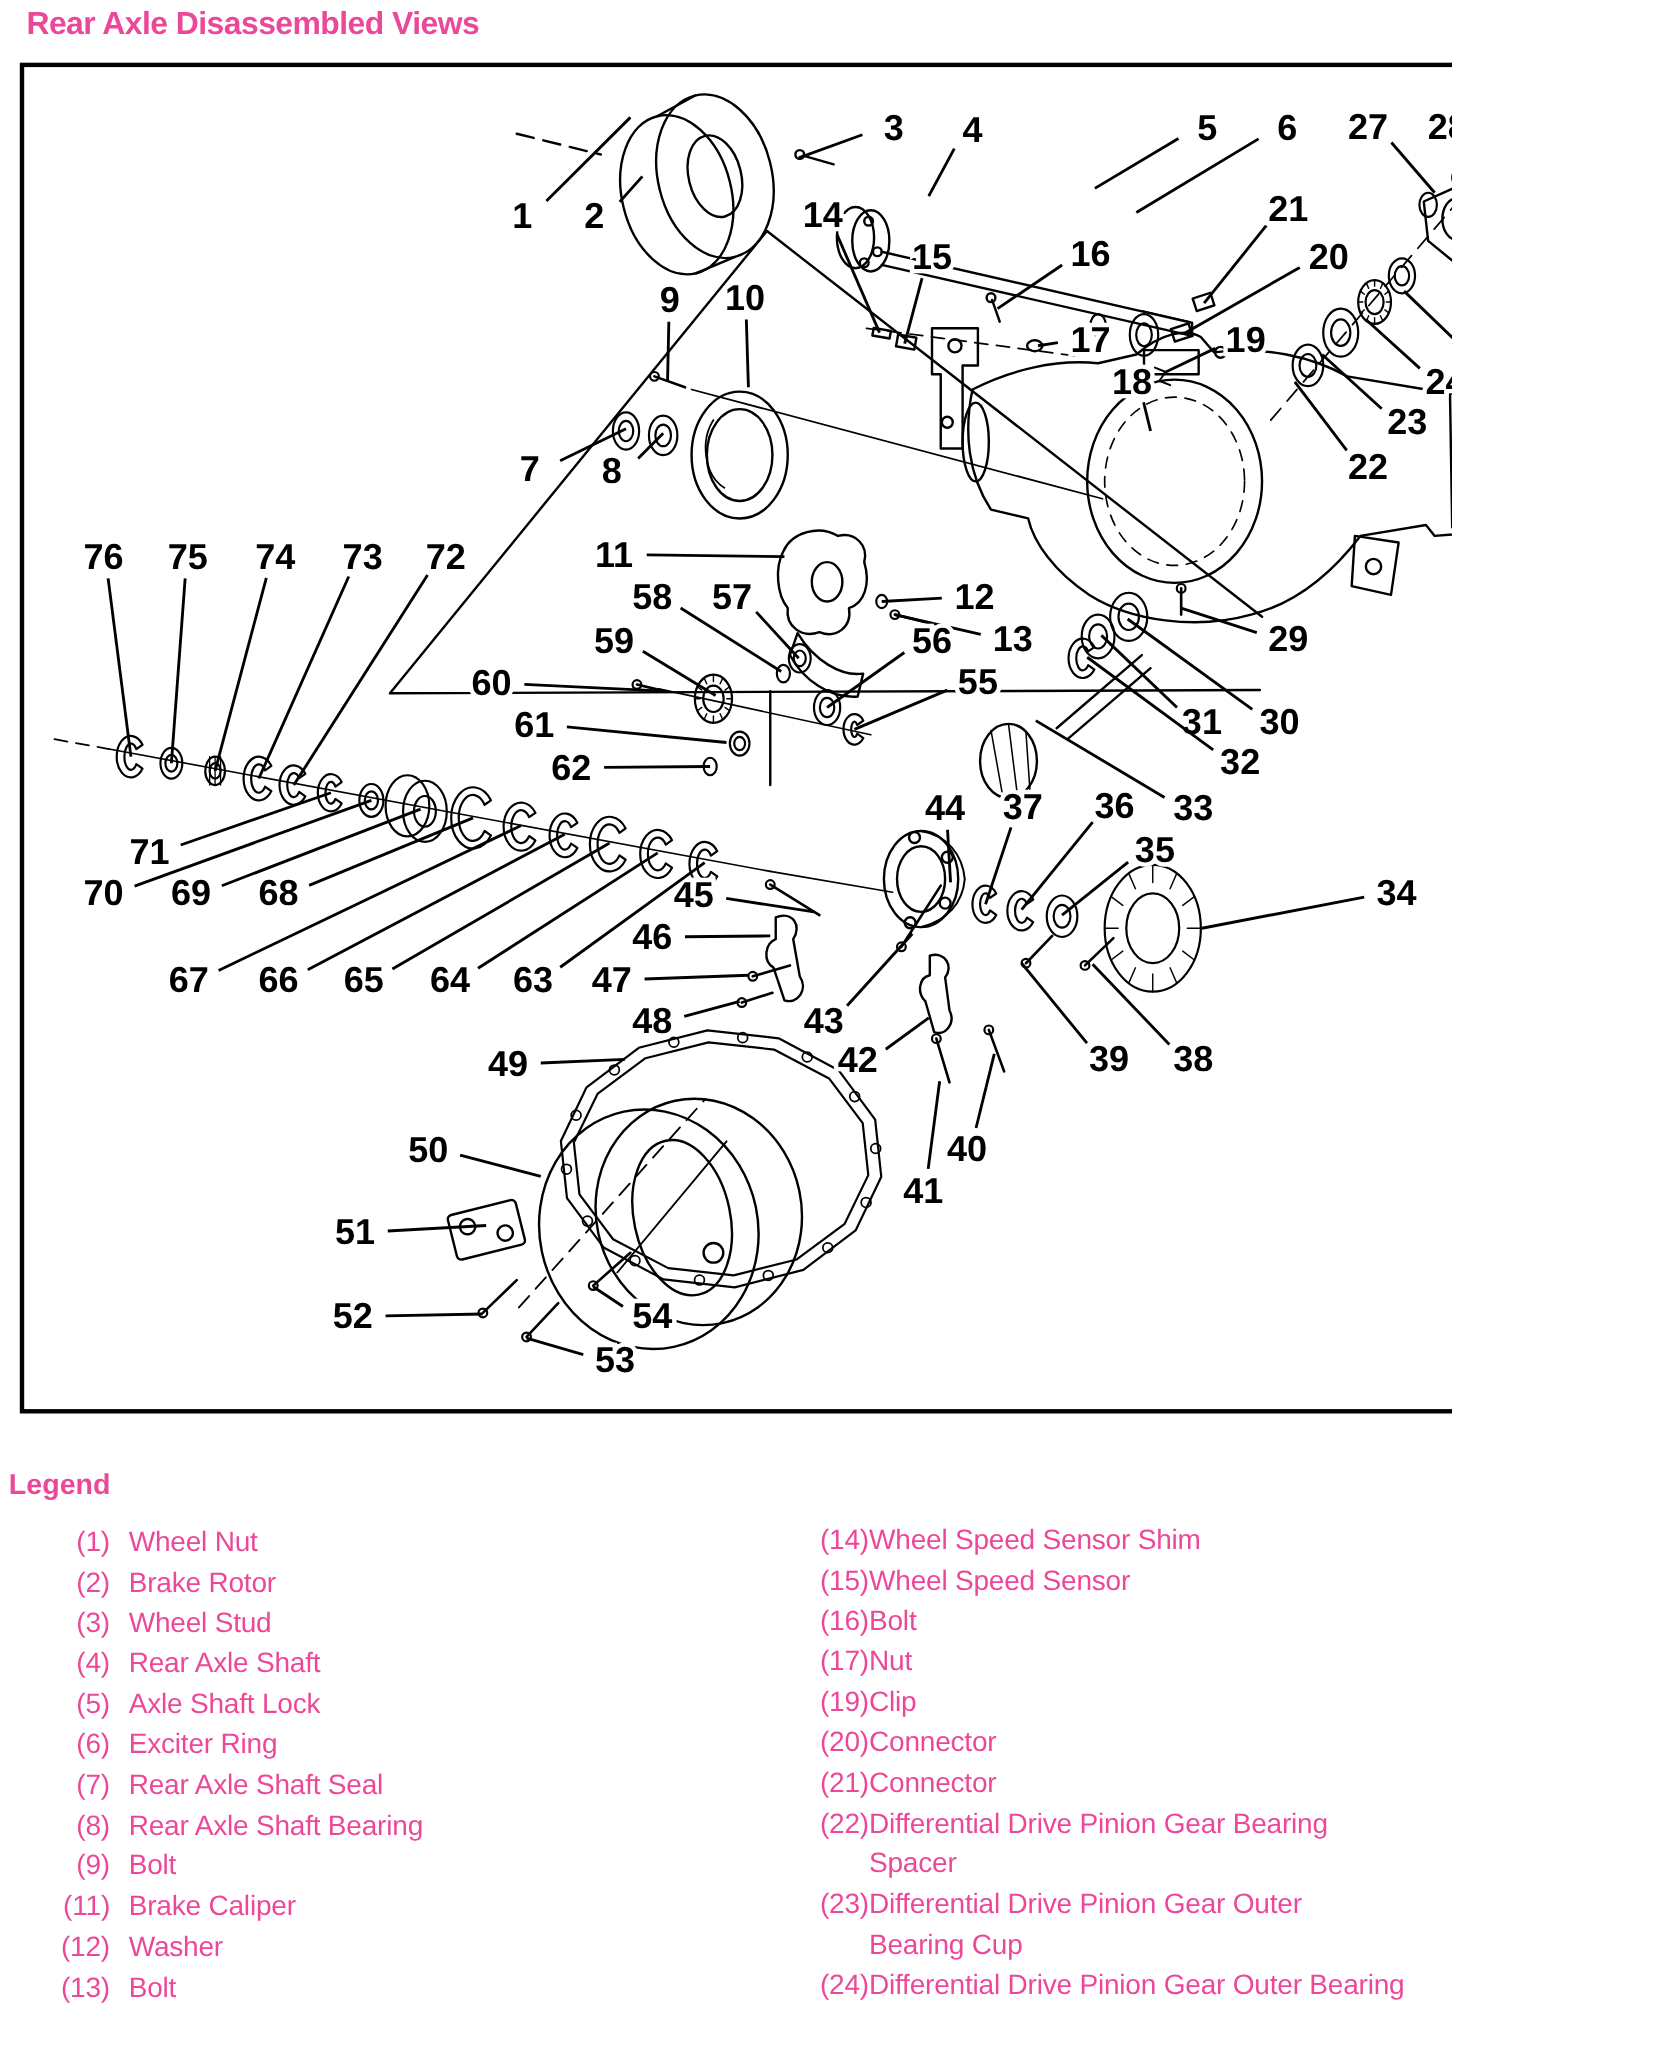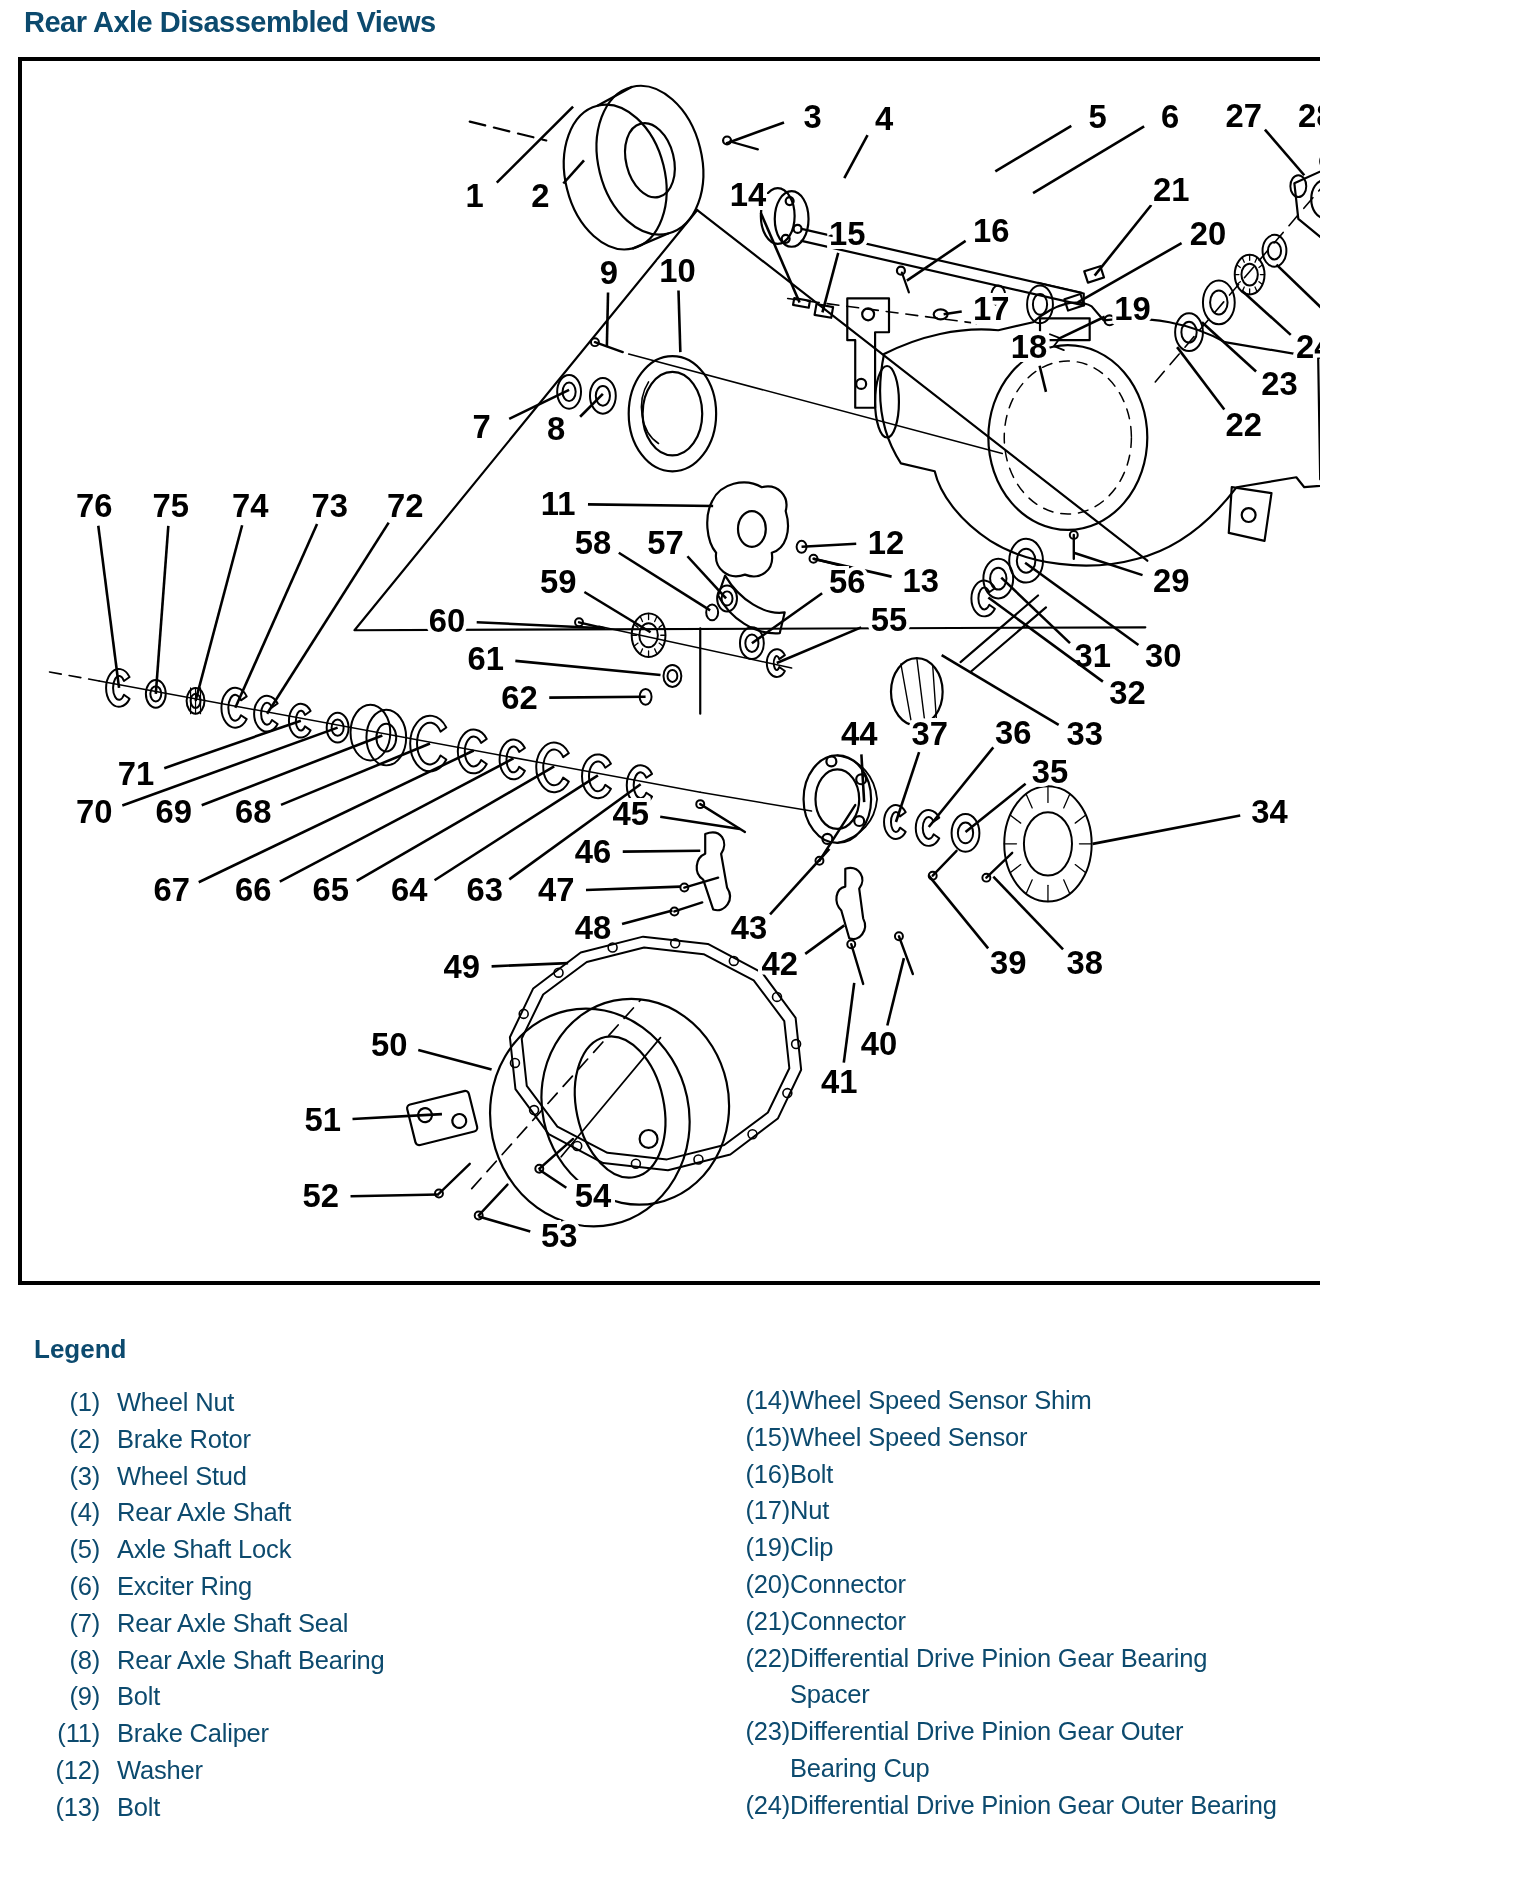--- a/index.html
+++ b/index.html
@@ -1,23 +1,23 @@
 <!DOCTYPE html>
 <html><head>
 <meta charset="utf-8">
 <style>
   html,body{margin:0;padding:0;background:#fff;}
   .page{position:relative;width:1320px;height:1880px;background:#fff;overflow:hidden;
-        font-family:"Liberation Sans",sans-serif;color:#0c4a6e;}
+        font-family:"Liberation Sans",sans-serif;color:#ec4899;}
   .page-title{position:absolute;left:24px;top:6px;font-size:29px;font-weight:bold;letter-spacing:-0.5px;}
   .diagram-box{position:absolute;left:18px;top:57px;width:1437px;height:1228px;
                border:4px solid #000;box-sizing:border-box;background:#fff;}
   .diagram-box svg{width:100%;height:100%;display:block;}
   .fig-number{position:absolute;left:1396px;top:1254px;font-size:15px;letter-spacing:0.5px;}
-  .legend-heading{position:absolute;left:34px;top:1334px;font-size:26px;font-weight:bold;}
+  .legend-heading{position:absolute;left:8px;top:1334px;font-size:26px;font-weight:bold;}
   .legend-col{position:absolute;font-size:25.5px;letter-spacing:-0.2px;}
   .legend-col.left{left:40px;top:1384px;width:620px;}
   .legend-col.right{left:650px;top:1382px;width:810px;}
   .lrow{display:flex;align-items:flex-start;line-height:36.8px;}
   .lnum{flex:0 0 auto;text-align:right;}
   .legend-col.left .lnum{width:60px;margin-right:17px;}
   .legend-col.right .lnum{width:140px;}
   .llabel{white-space:pre-line;}
   .cnum{font-family:"Liberation Sans",sans-serif;font-weight:bold;font-size:33px;fill:#000;
         stroke:#fff;stroke-width:8px;paint-order:stroke;text-anchor:middle;}

